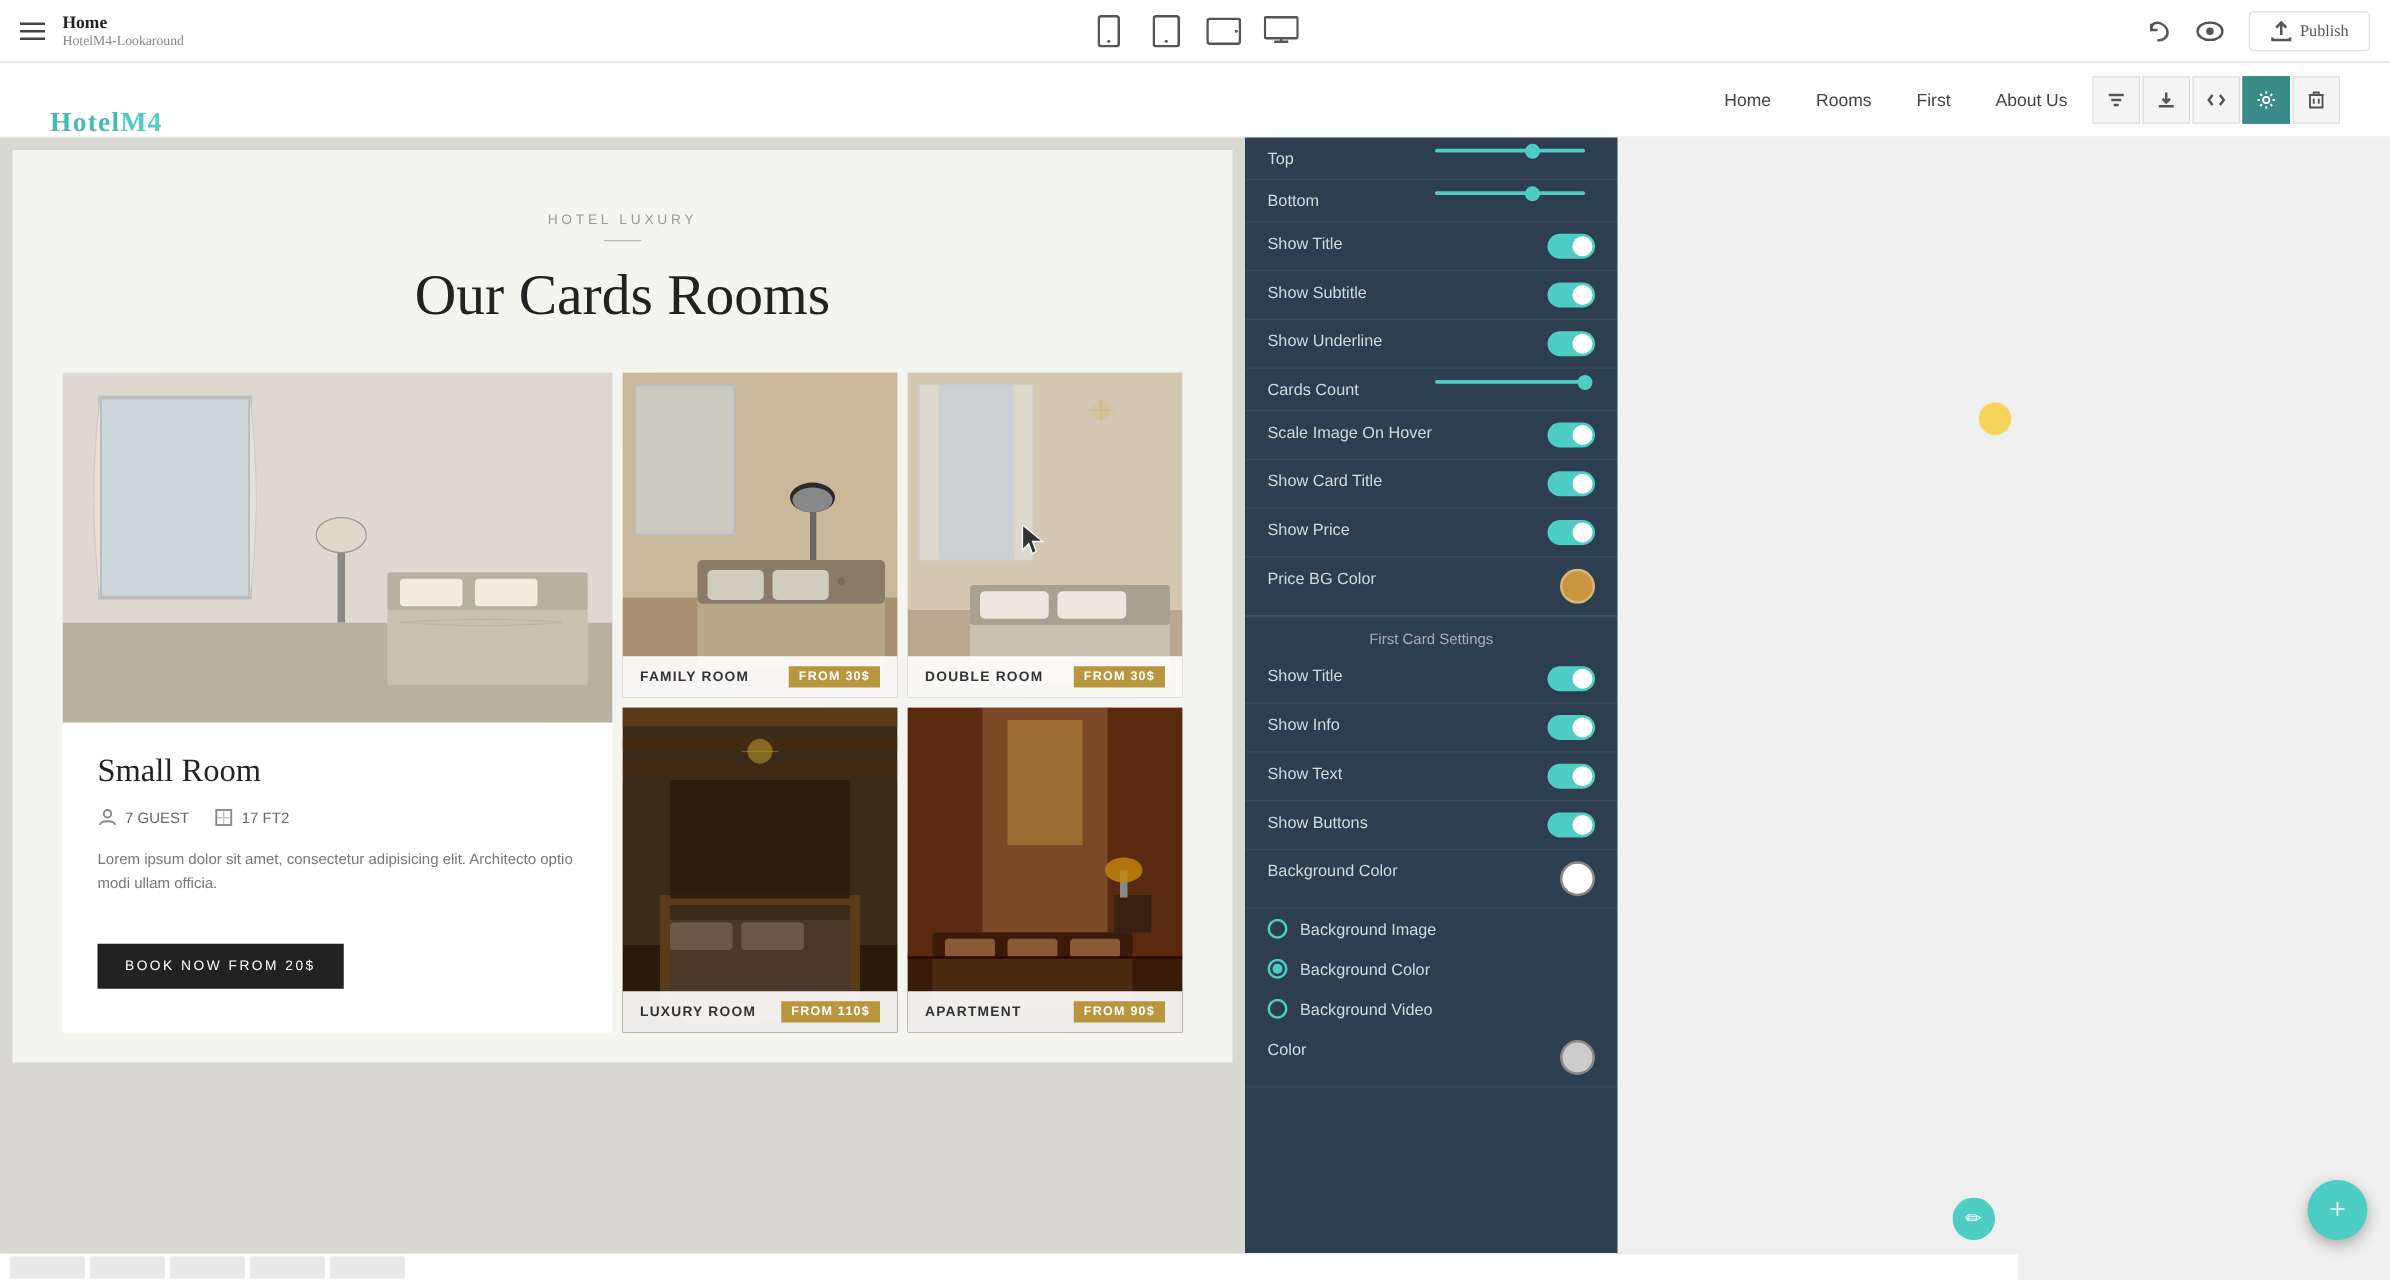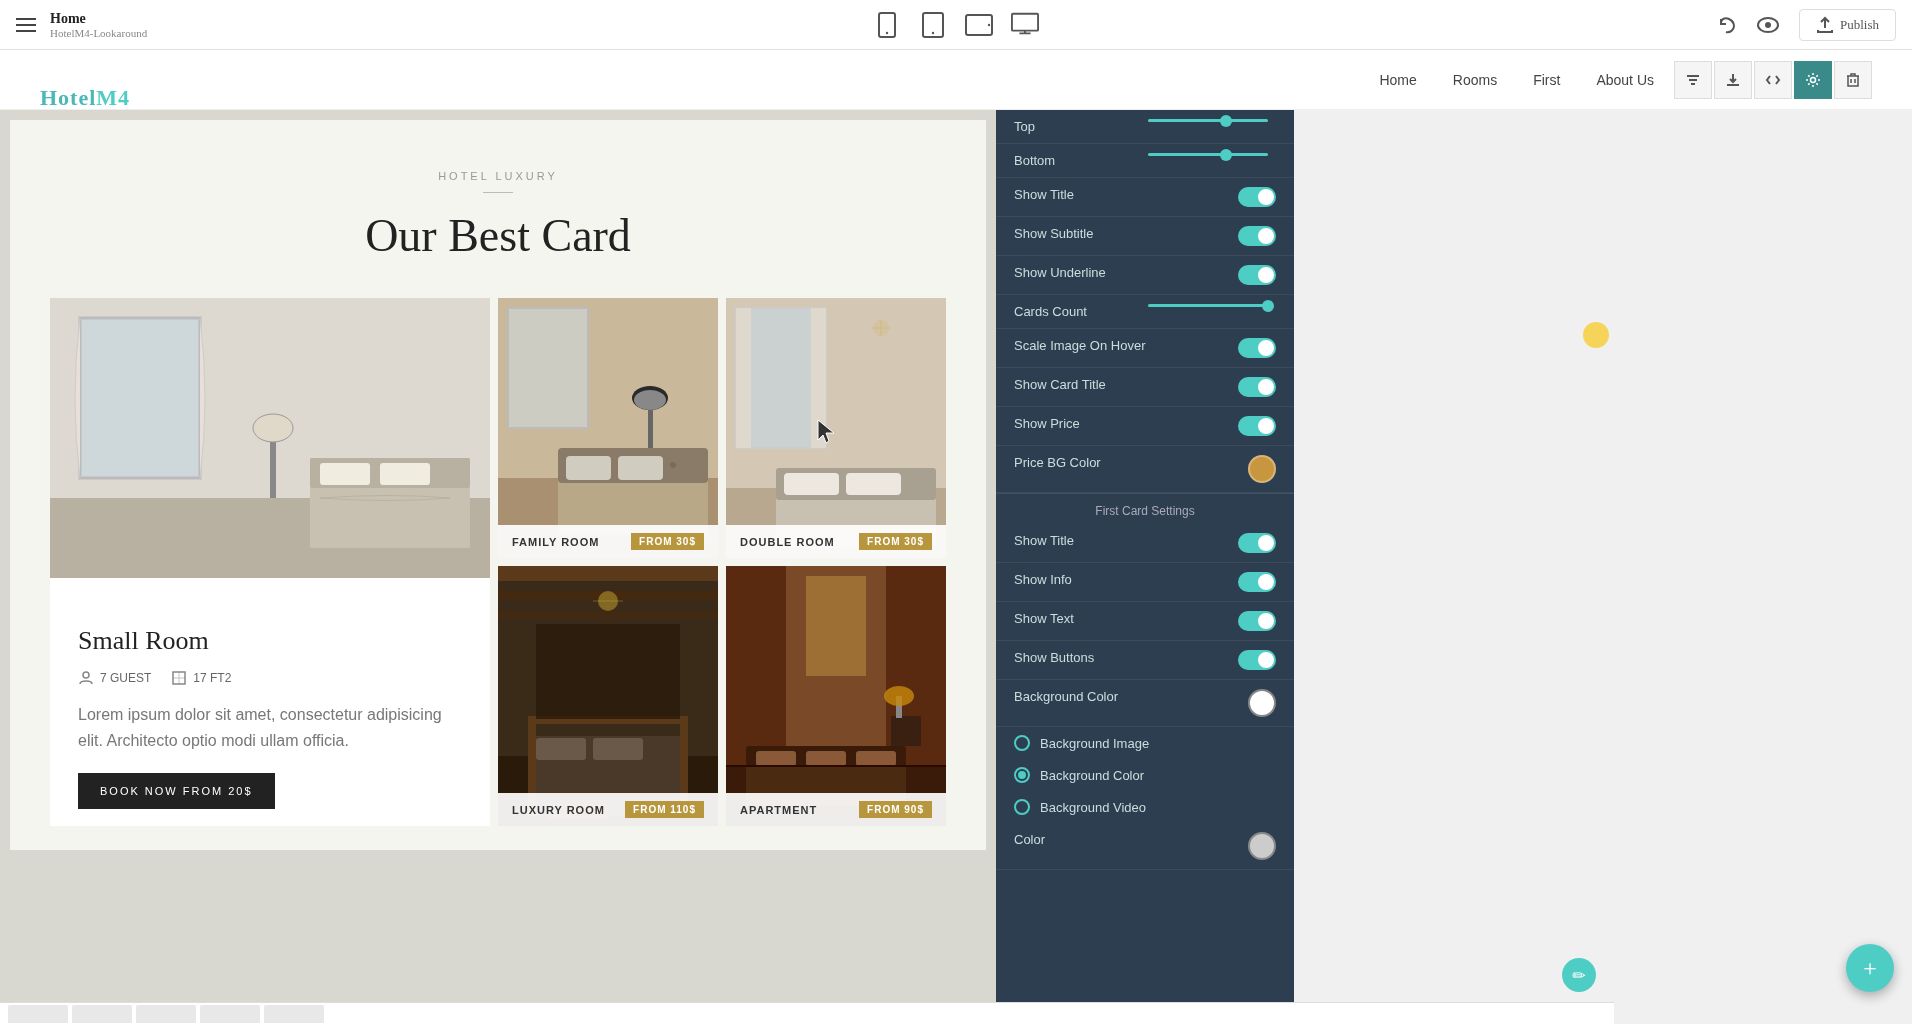--- a/index.html
+++ b/index.html
@@ -116,37 +116,36 @@
       font-weight: bold;
     }
 
     
     .room-card-large {
       grid-row: 1 / 3;
       grid-column: 1;
       background: #fff;
       display: flex;
       flex-direction: column;
-      gap: 24px;
     }
     .room-card-large .room-image {
       height: 280px;
       overflow: hidden;
       position: relative;
       flex-shrink: 0;
     }
     .room-card-large .room-info {
       padding: 24px 28px 28px;
       flex: 1;
       background: #fff;
     }
     .room-info-title { font-size: 26px; font-weight: 400; color: #222; margin-bottom: 14px; }
     .room-info-meta { display: flex; gap: 20px; margin-bottom: 16px; }
     .room-meta-item { display: flex; align-items: center; gap: 6px; font-family: sans-serif; font-size: 12px; color: #666; }
-    .room-info-text { font-family: sans-serif; font-size: 16px; color: #777; line-height: 1.6; margin-bottom: 20px; }
+    .room-info-text { font-family: sans-serif; font-size: 12px; color: #777; line-height: 1.6; margin-bottom: 39px; }
     .book-btn {
       display: inline-block;
       background: #222;
       color: #fff;
       padding: 12px 22px;
       font-family: sans-serif;
       font-size: 11px;
       letter-spacing: 2px;
       text-transform: uppercase;
       border: none;
@@ -405,21 +404,21 @@
     </div>
   </div>
 </div>
 
 <div class="main-content">
 
   <div class="page-canvas-scroll">
     <div class="section-inner">
       <div class="section-label">HOTEL LUXURY</div>
       <div class="section-divider"></div>
-      <h1 class="section-title">Our Best Card</h1>
+      <h1 class="section-title">Our Cards Rooms</h1>
 
       <div class="rooms-grid">
 
         <div class="room-card room-card-large">
           <div class="room-image img-small">
             <svg width="440" height="280" viewBox="0 0 440 280" xmlns="http://www.w3.org/2000/svg">
 
               <rect width="440" height="280" fill="#d4cfc8"></rect>
 
               <rect x="0" y="200" width="440" height="80" fill="#b8b0a0"></rect>

